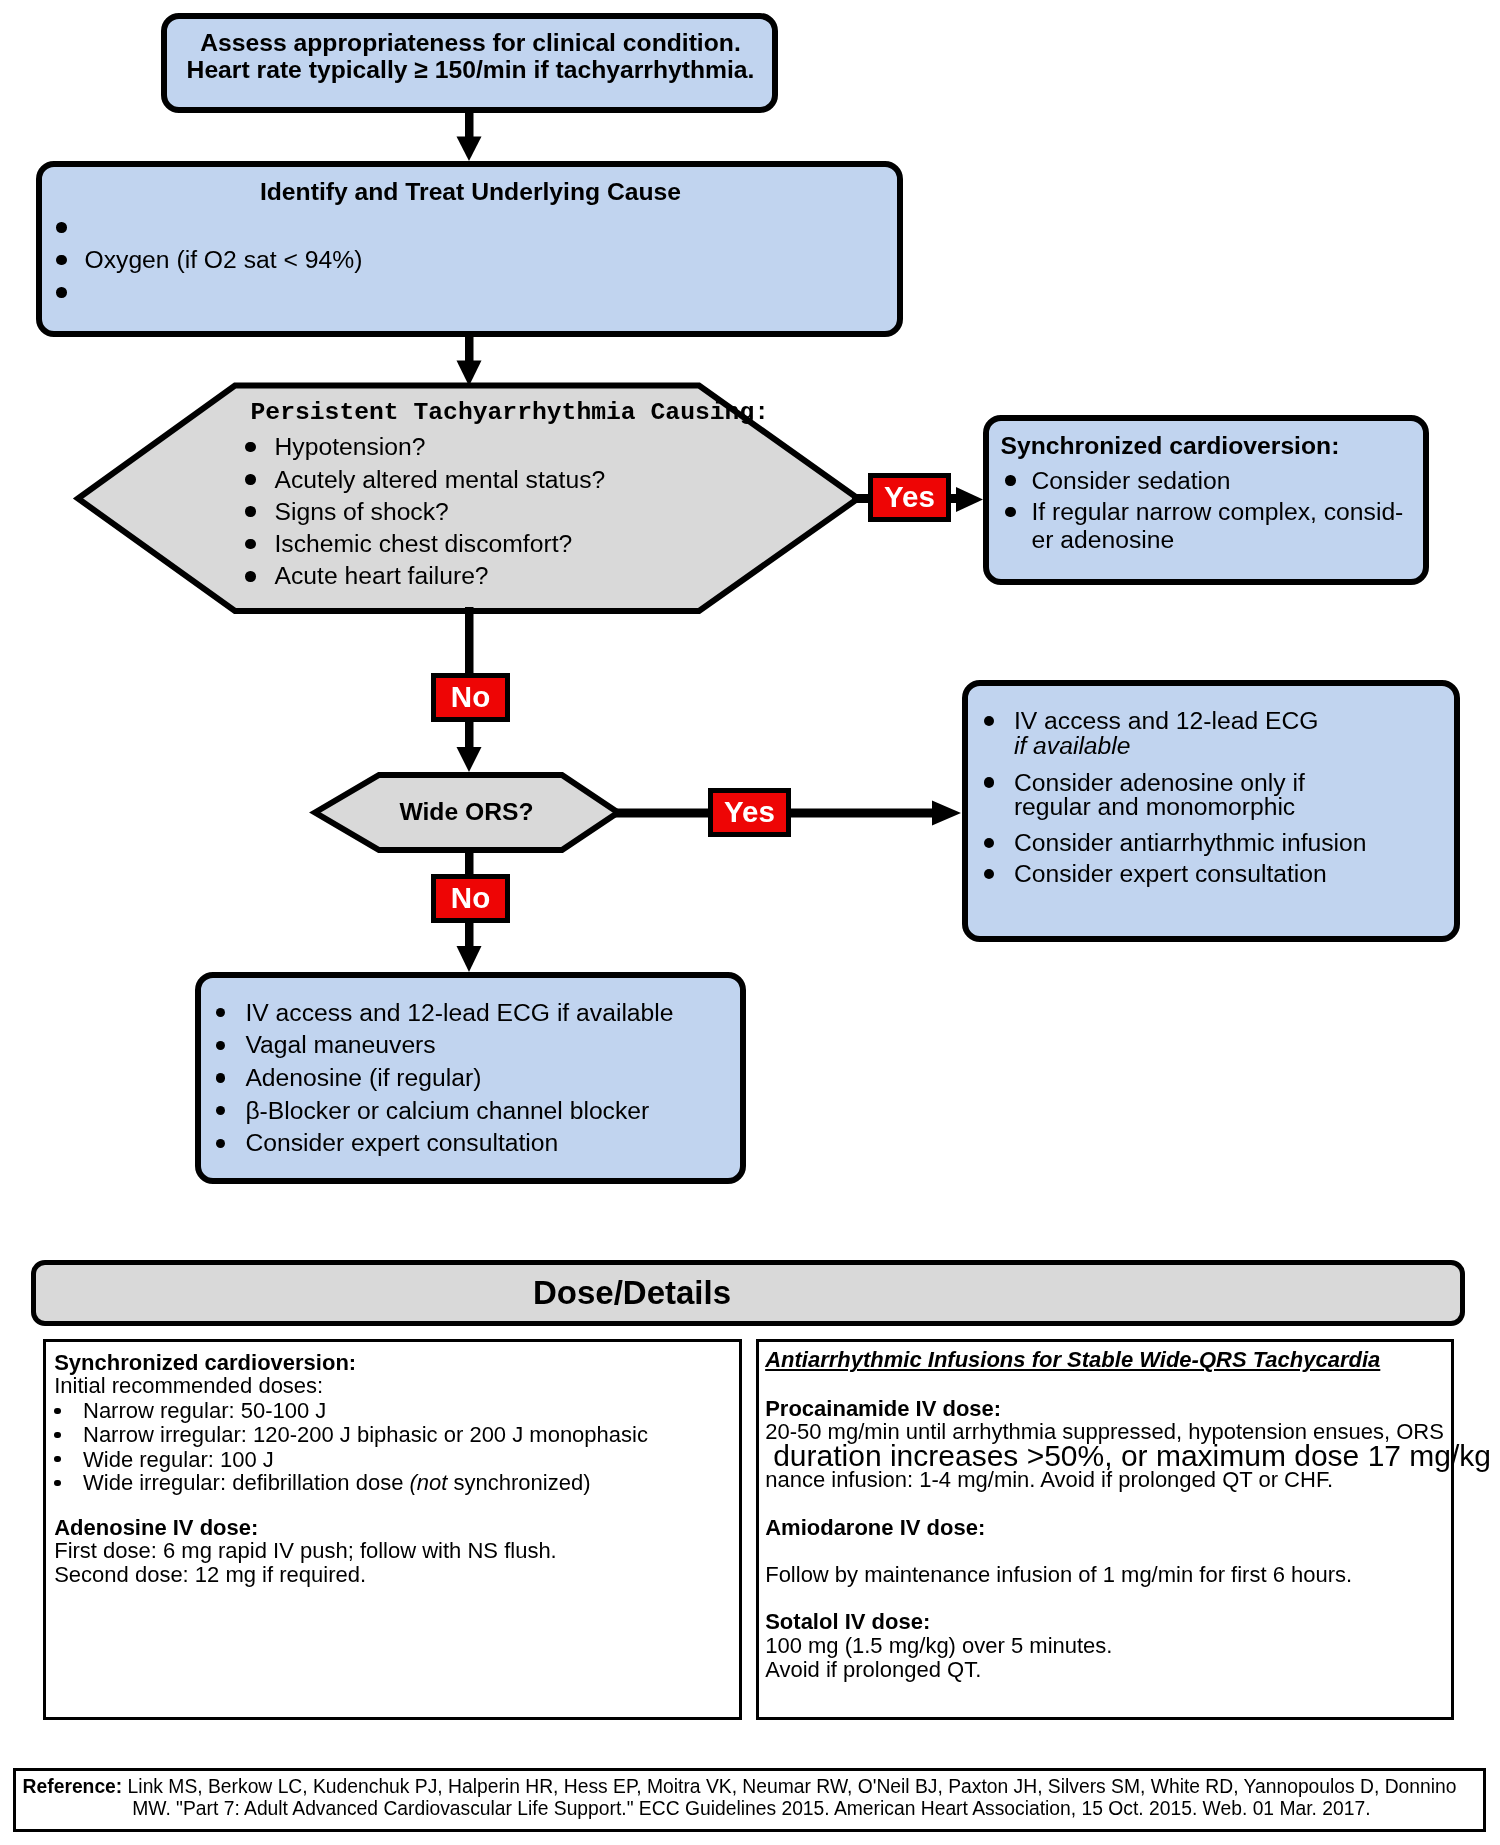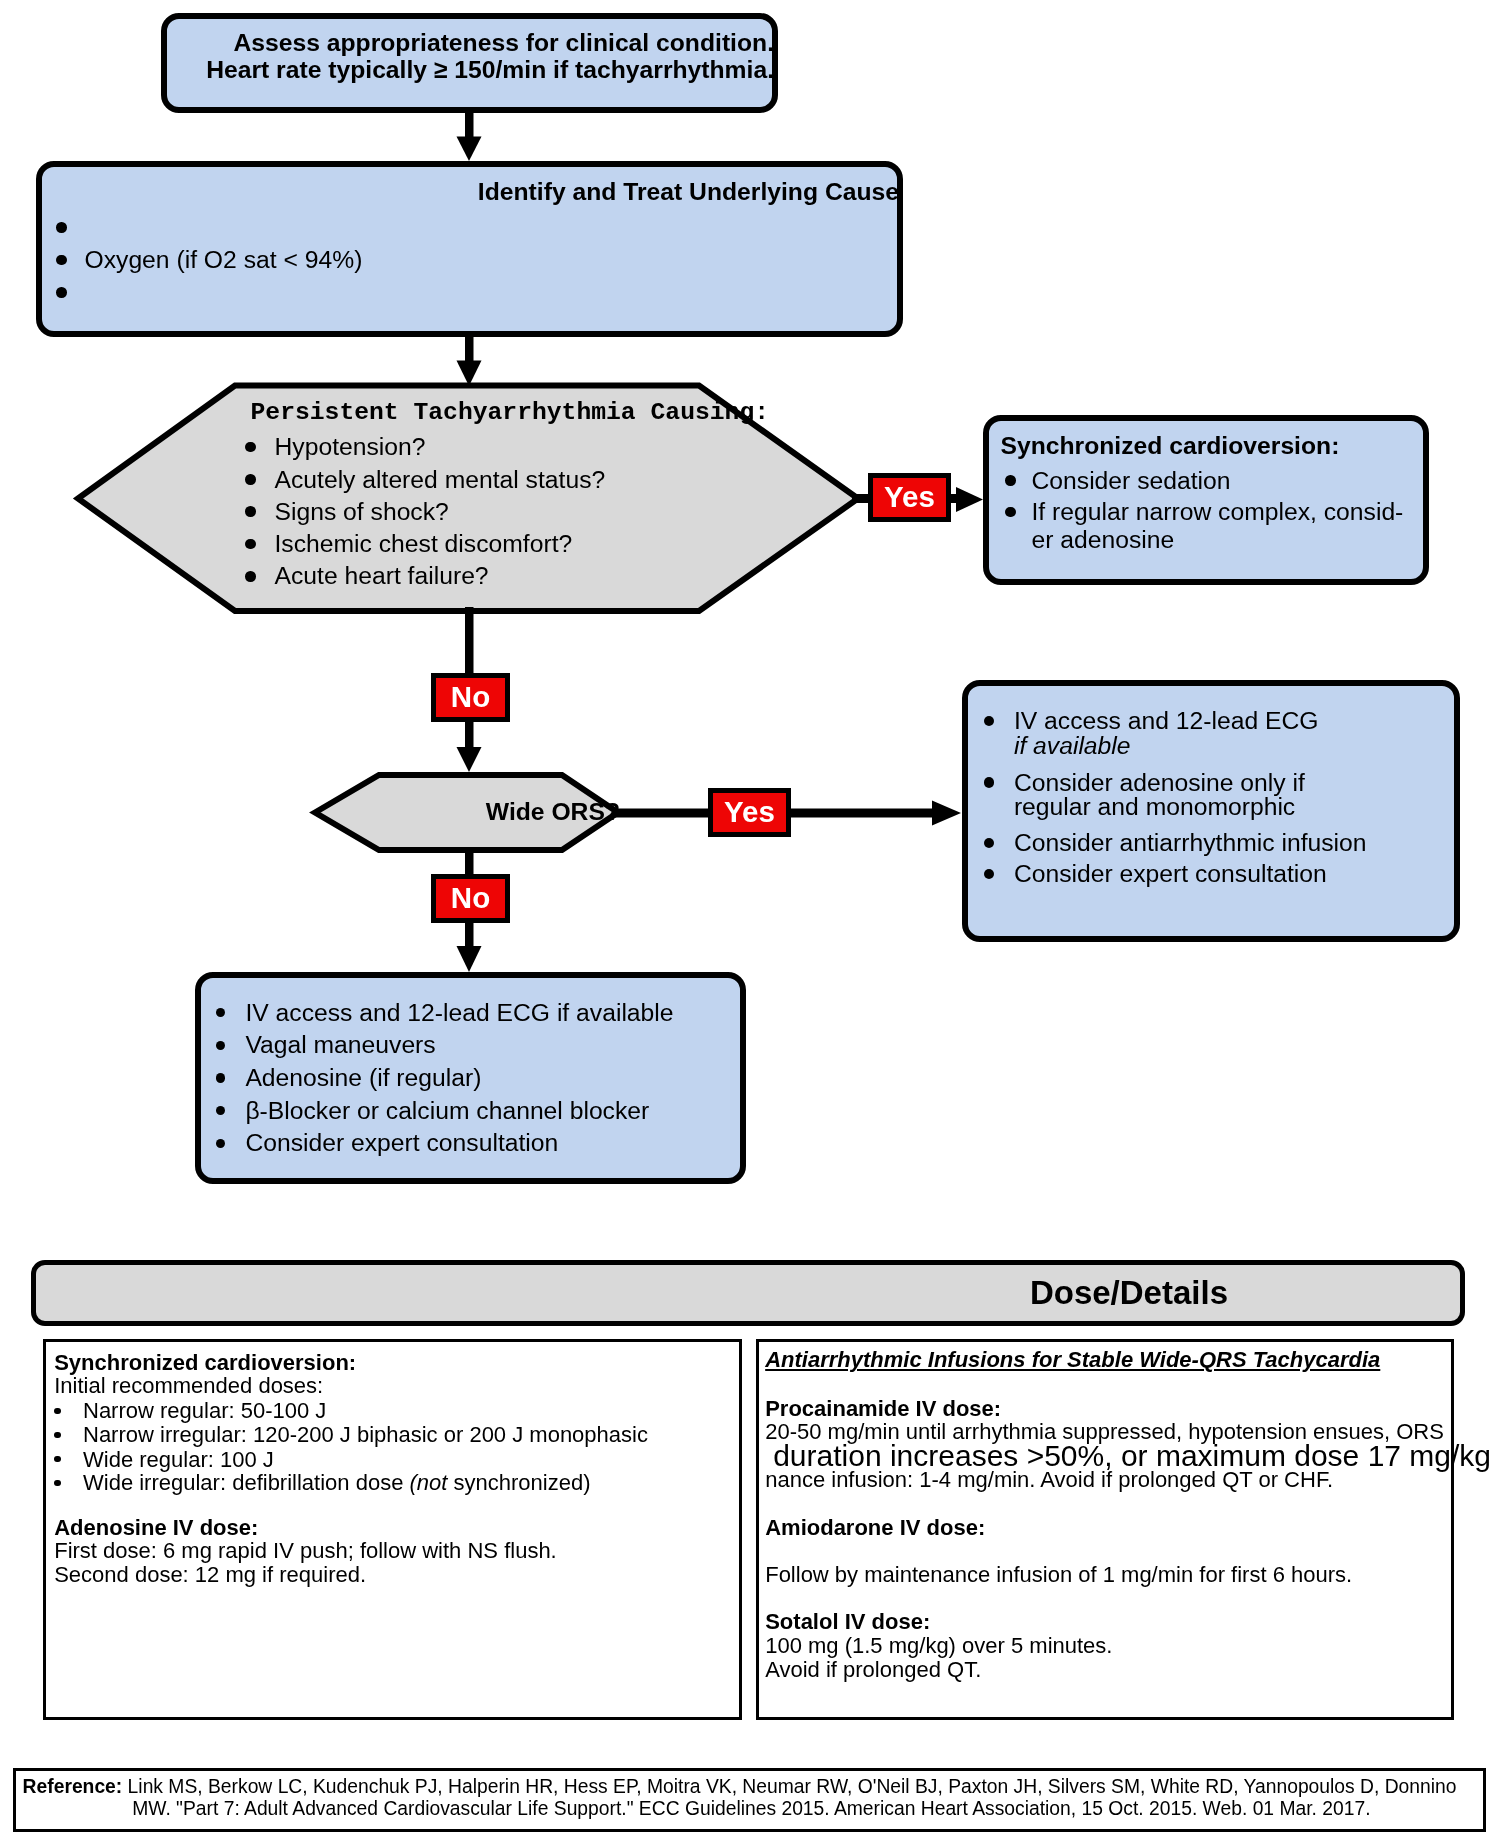--- a/index.html
+++ b/index.html
@@ -14,21 +14,21 @@
   .ln{position:absolute;white-space:pre;}
   .b{font-weight:bold;}
   .i{font-style:italic;}
   .bul{position:absolute;border-radius:50%;background:#000;}
   .red{position:absolute;box-sizing:border-box;background:#ee0505;border:5px solid #000;
        color:#fff;font-weight:bold;text-align:center;white-space:pre;}
   .panel{position:absolute;box-sizing:border-box;border:3px solid #000;background:#fff;}
   .hdrbox{position:absolute;box-sizing:border-box;background:#d9d9d9;border:5px solid #000;
           border-radius:14px;}
   .refbox{position:absolute;box-sizing:border-box;border:3px solid #000;background:#fff;}
-  .ctr{position:absolute;text-align:right;white-space:pre;}
+  .ctr{position:absolute;text-align:center;white-space:pre;}
   .ul{text-decoration:underline;}
 </style>
 </head>
 <body>
 
 <div id="page">
 
 <svg id="flow" viewBox="0 0 1500 1845">
   <g>
     <rect x="465" y="110" width="8.5" height="28" fill="#000"></rect>

